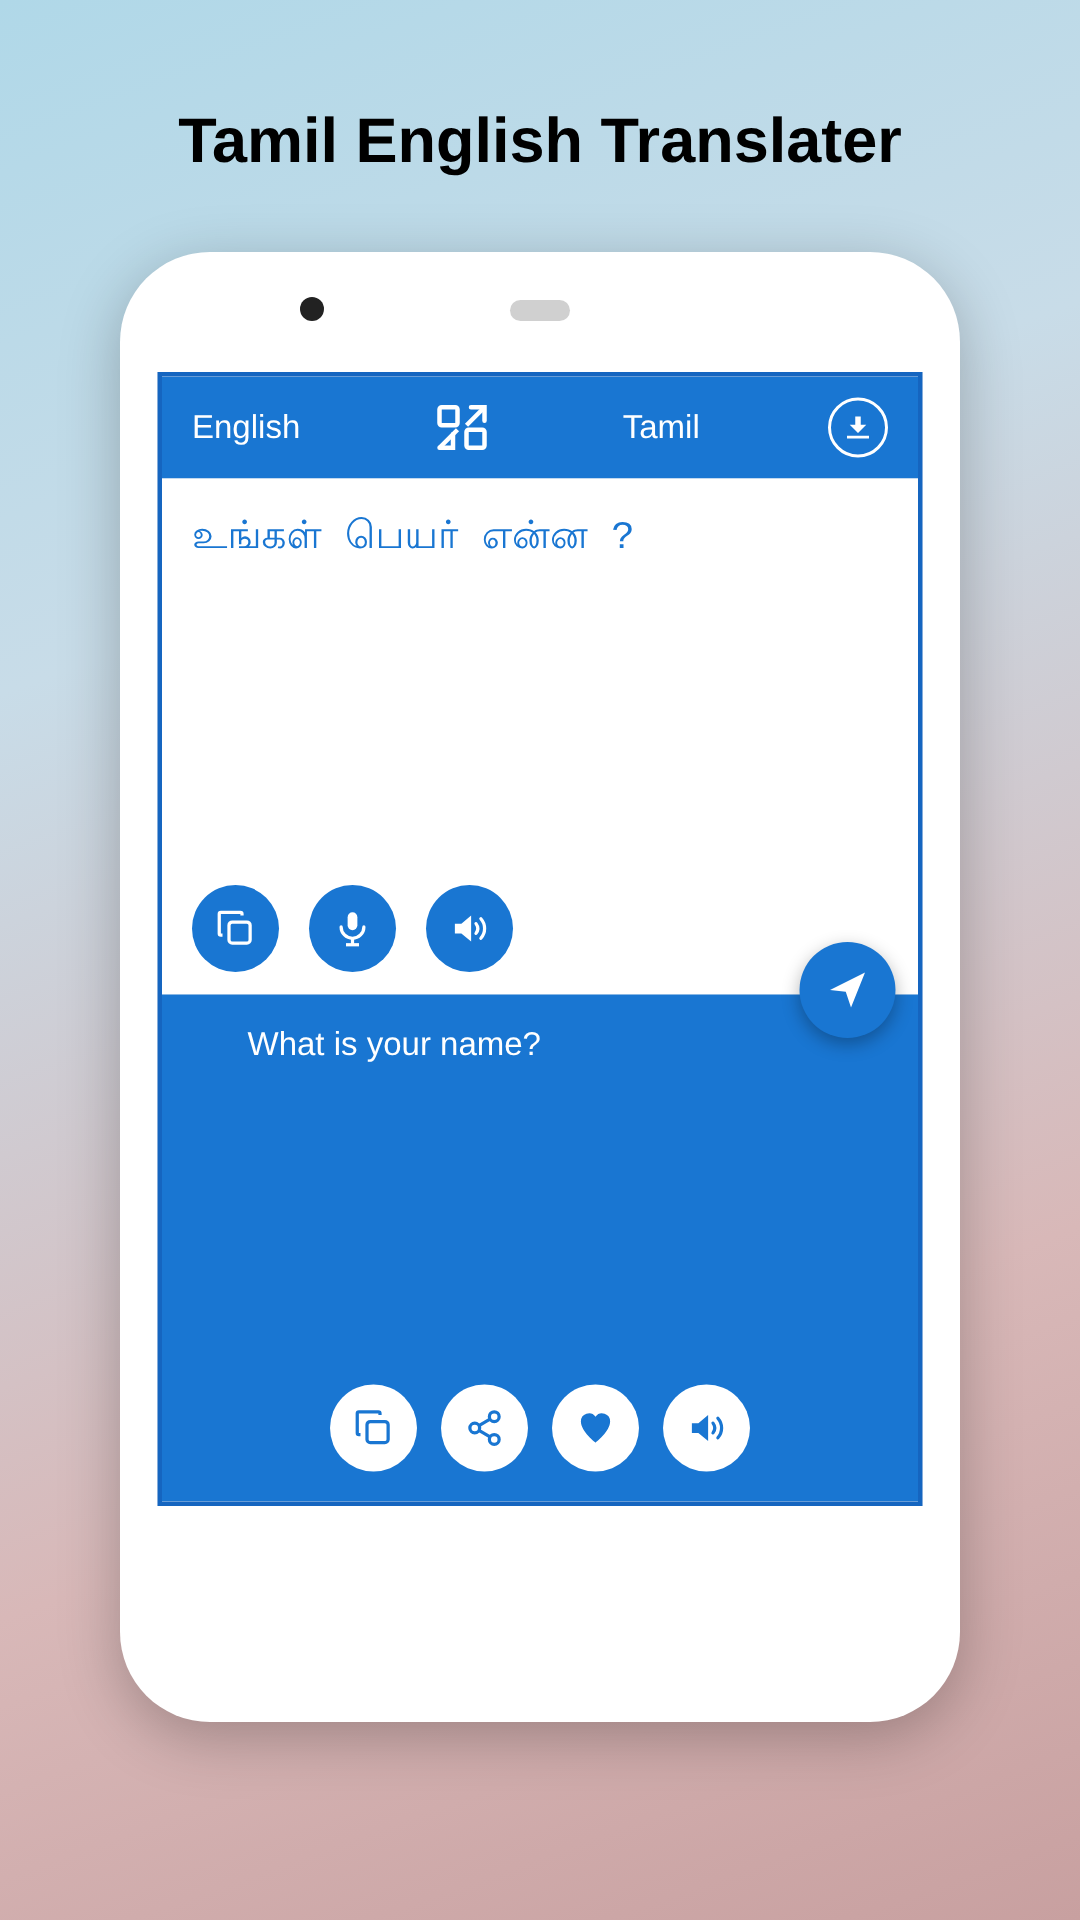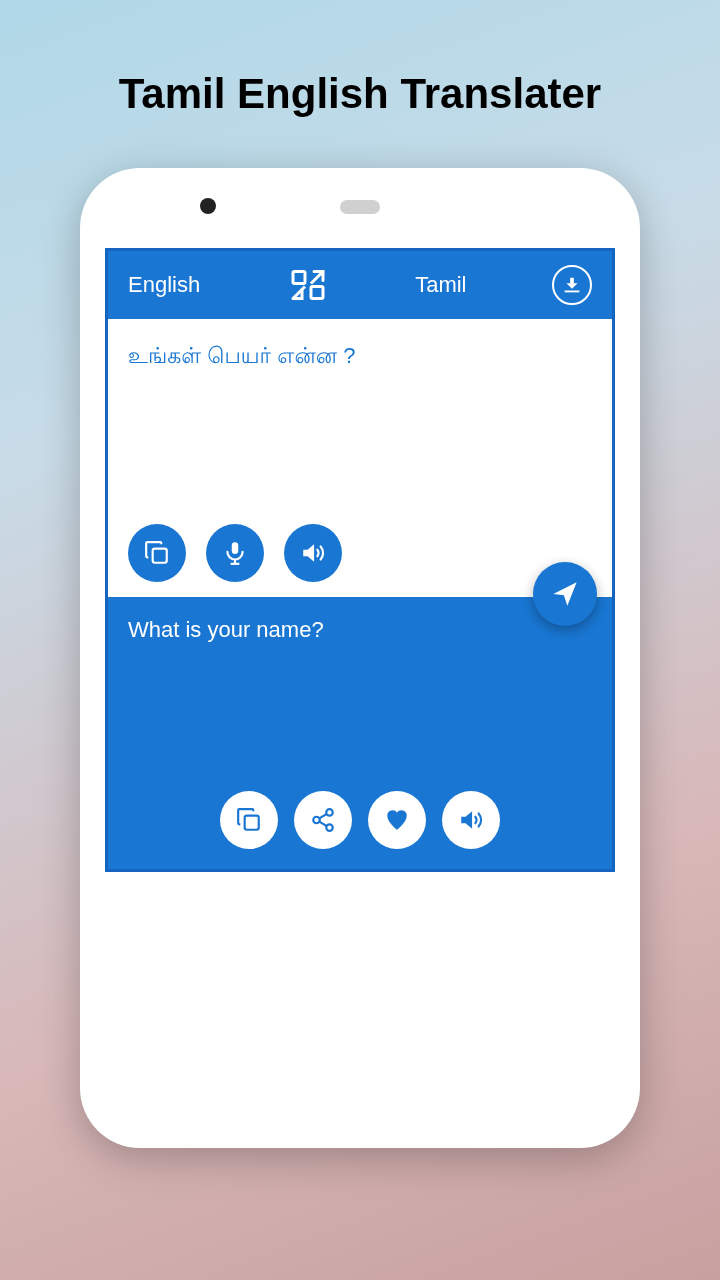--- a/index.html
+++ b/index.html
@@ -53,21 +53,21 @@
       background: #d0d0d0;
       border-radius: 8px;
       position: absolute;
       top: 32px;
       left: 50%;
       transform: translateX(-50%);
     }
 
     .phone-screen {
       width: 510px;
-      height: 624px;
+      height: 756px;
       background: #f0f0f0;
       border: 3px solid #1565C0;
       margin-top: 60px;
       overflow: hidden;
       display: flex;
       flex-direction: column;
     }
 
     
     .toolbar {
@@ -120,24 +120,25 @@
       background: white;
       flex: 1;
       display: flex;
       flex-direction: column;
       padding: 20px 20px 15px;
       position: relative;
     }
 
     .input-text {
       color: #1976D2;
-      font-size: 22px;
+      font-size: 26px;
       font-weight: 500;
       flex: 1;
       line-height: 1.5;
+      font-family: Liberation Mono, monospace;
     }
 
     .input-buttons {
       display: flex;
       gap: 20px;
       justify-content: flex-start;
       margin-top: 10px;
     }
 
     .round-btn {
@@ -184,20 +185,21 @@
       flex-direction: column;
       padding: 20px 20px 10px;
       position: relative;
     }
 
     .output-text {
       color: white;
       font-size: 22px;
       font-weight: 400;
       flex: 1;
+      margin-left: 37px;
     }
 
     .output-buttons {
       display: flex;
       gap: 16px;
       justify-content: center;
       margin-top: 10px;
       padding-bottom: 10px;
     }
 

